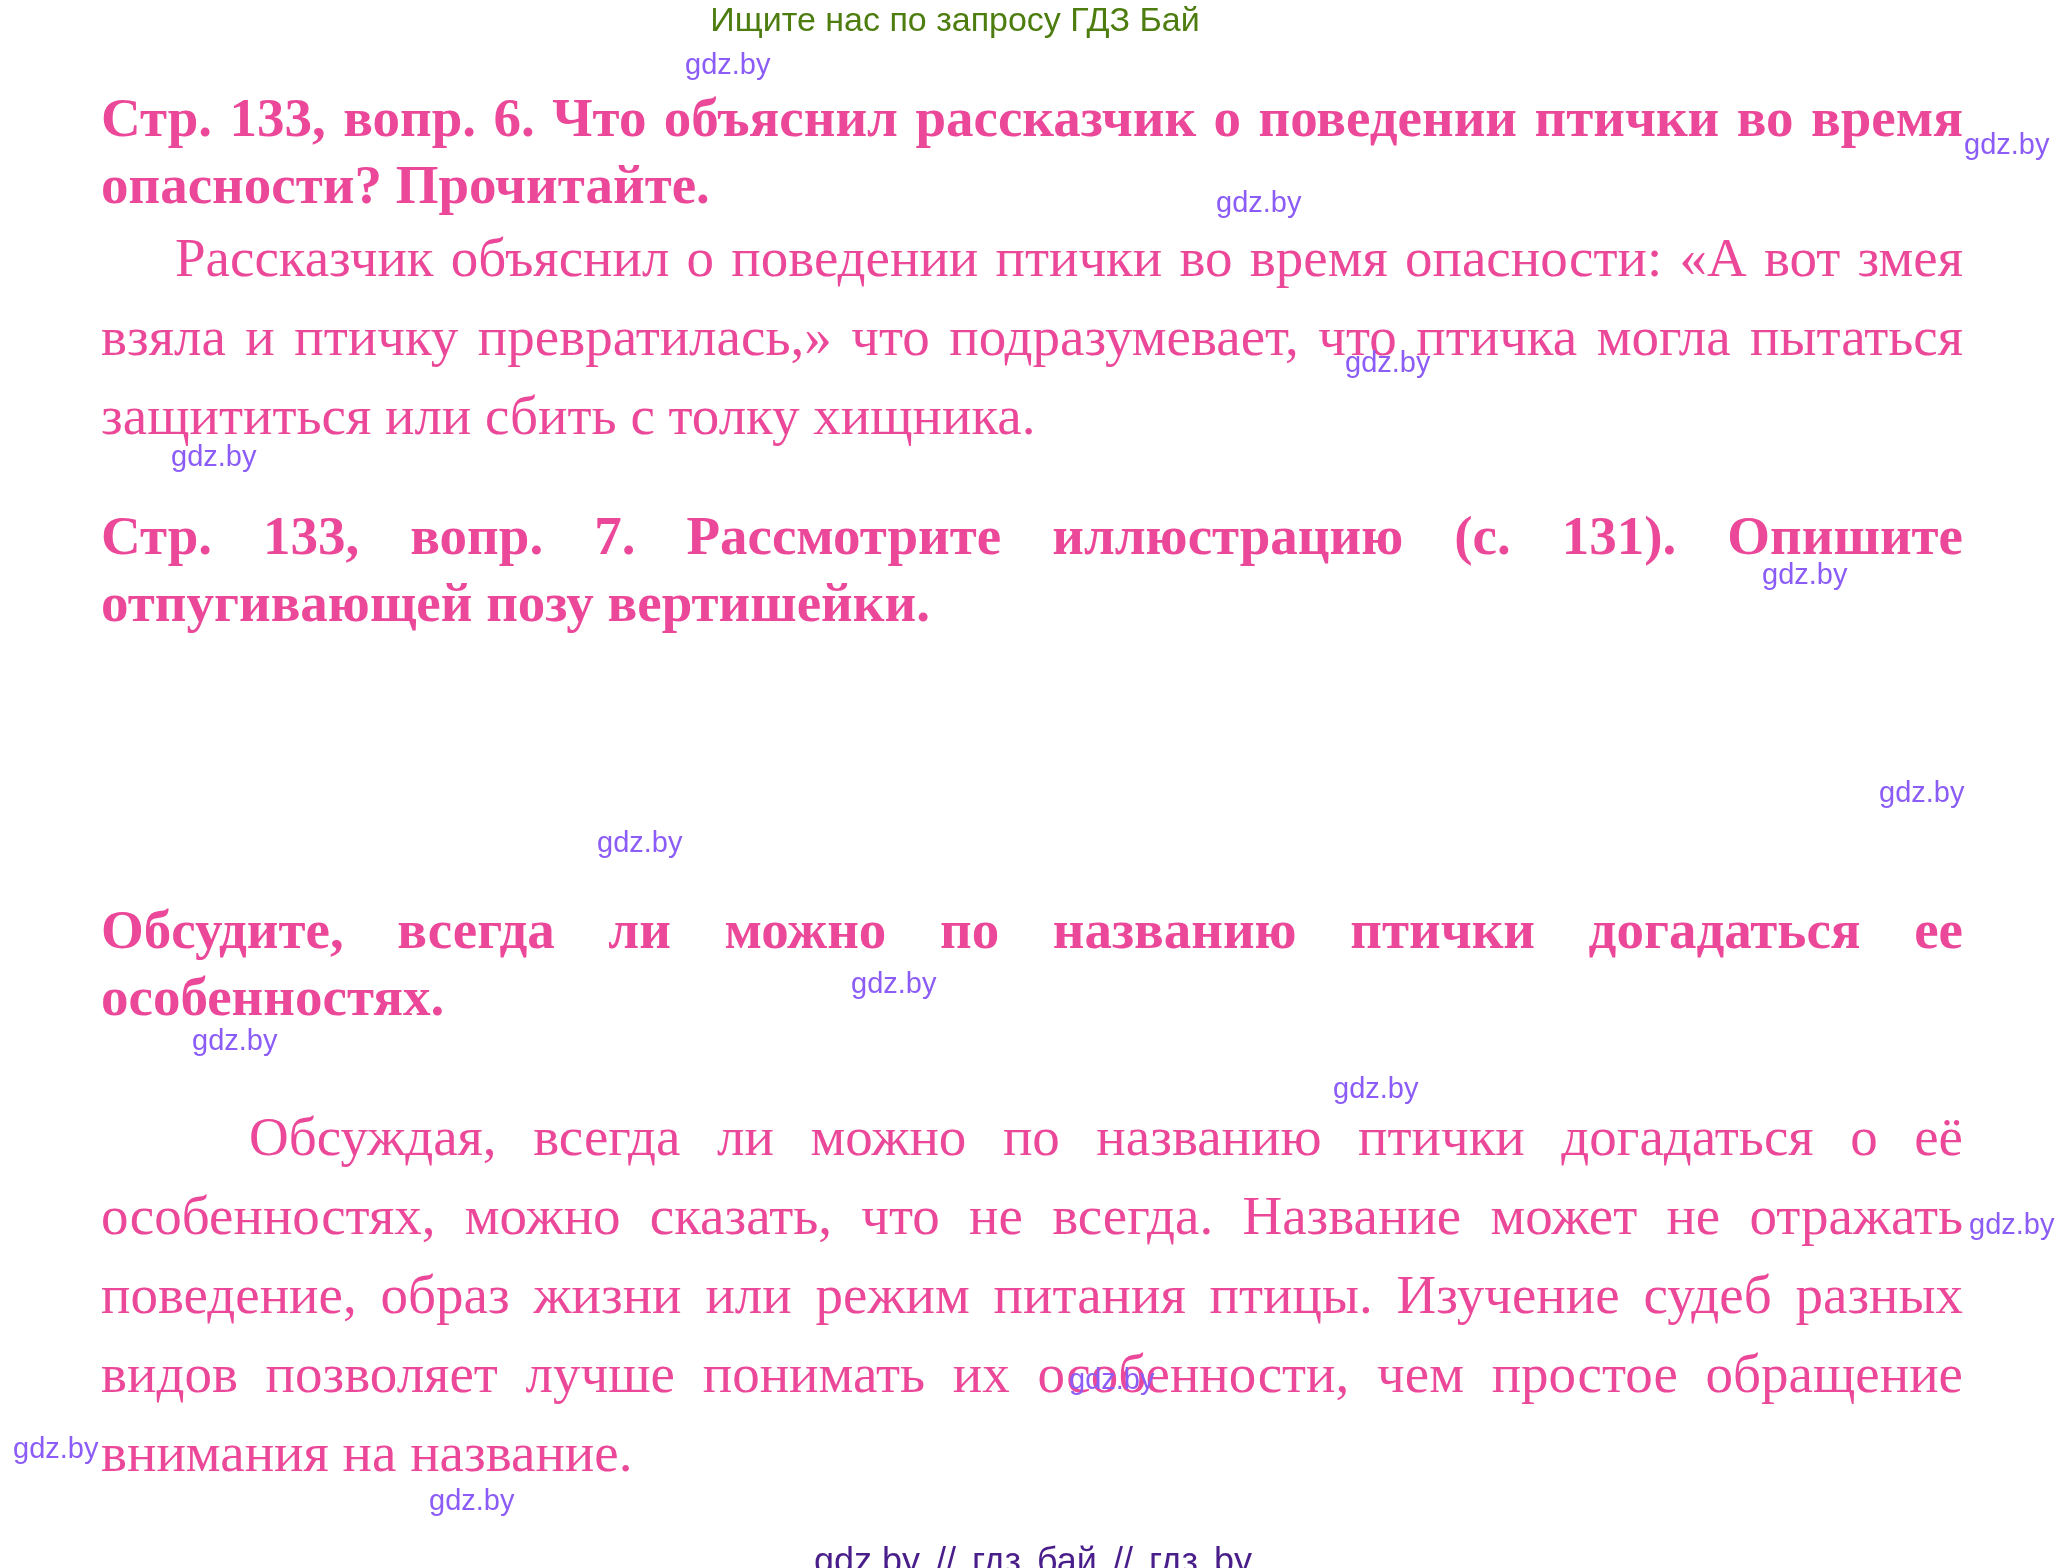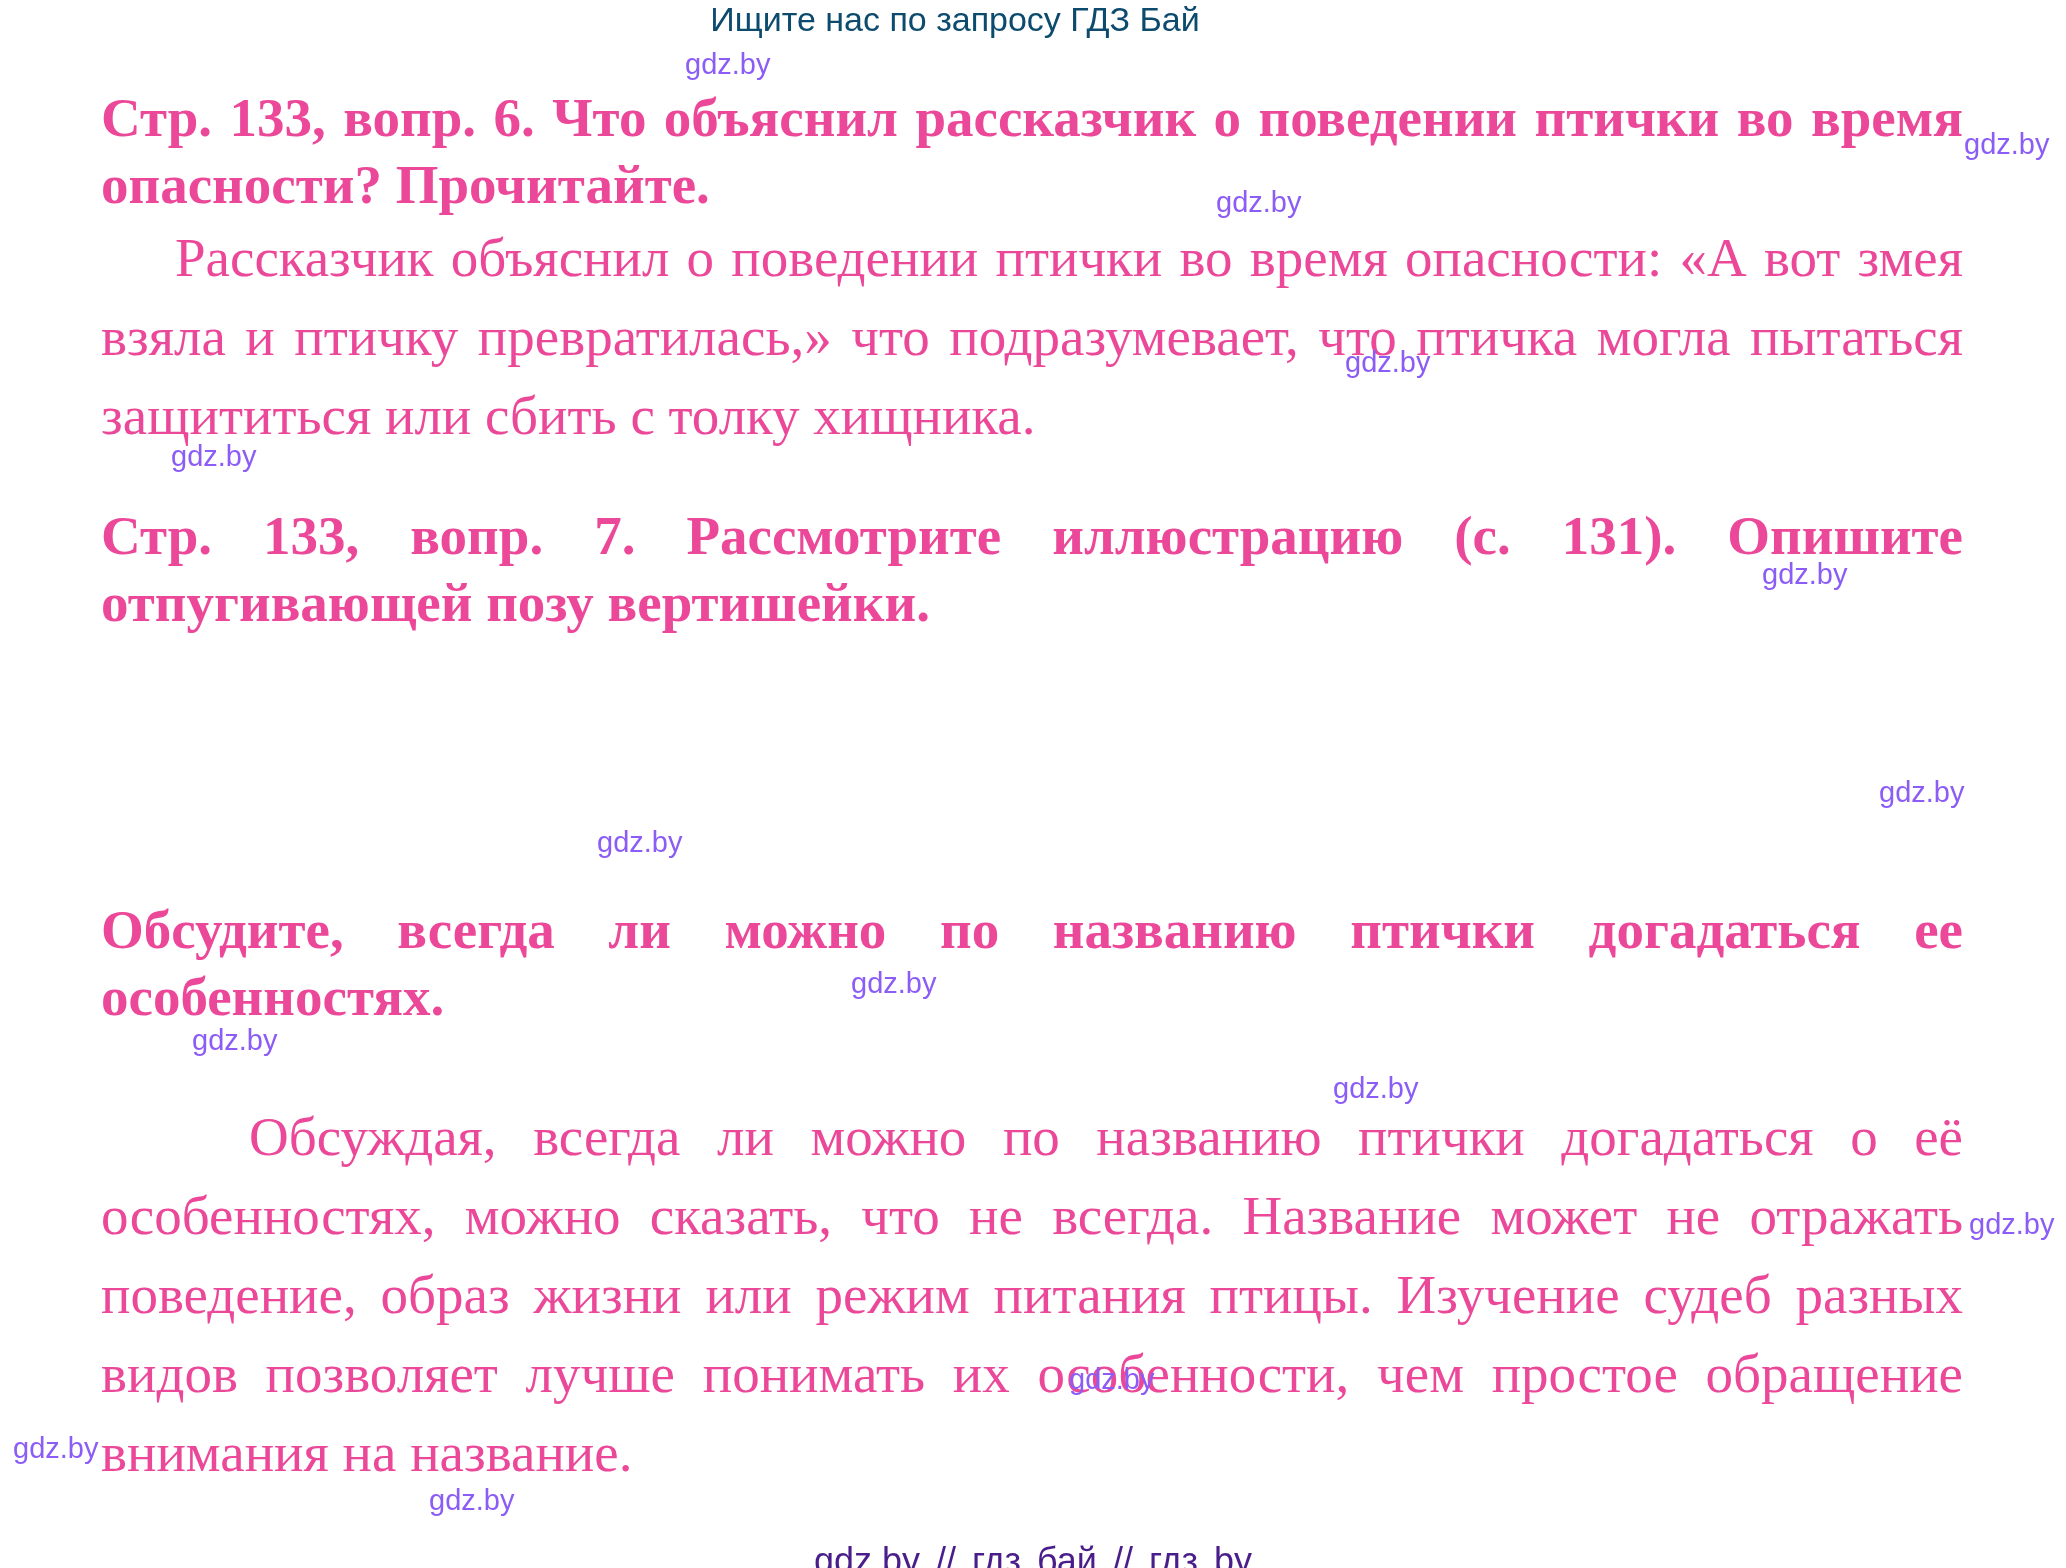--- a/index.html
+++ b/index.html
@@ -1,21 +1,21 @@
 <!DOCTYPE html>
 <html><head>
 <meta charset="utf-8">
 <style>
   html, body { margin: 0; padding: 0; background: #ffffff; }
   body { width: 2066px; height: 1568px; position: relative; overflow: hidden; }
   .page { position: absolute; left: 0; top: 0; width: 2066px; height: 1568px; }
   .promo {
     position: absolute; top: 0; left: 0; width: 1910px; text-align: center;
     font-family: "Liberation Sans", sans-serif; font-size: 34px; line-height: 38px;
-    color: #0c4a6e;
+    color: #4d7c0f;
   }
   .content {
     position: absolute; left: 101px; width: 1862px;
     font-family: "Liberation Serif", serif; color: #ec4899;
   }
   .q {
     font-weight: bold; font-size: 55px; line-height: 67px; text-align: justify;
     text-align-last: left; margin: 0;
   }
   .a {

